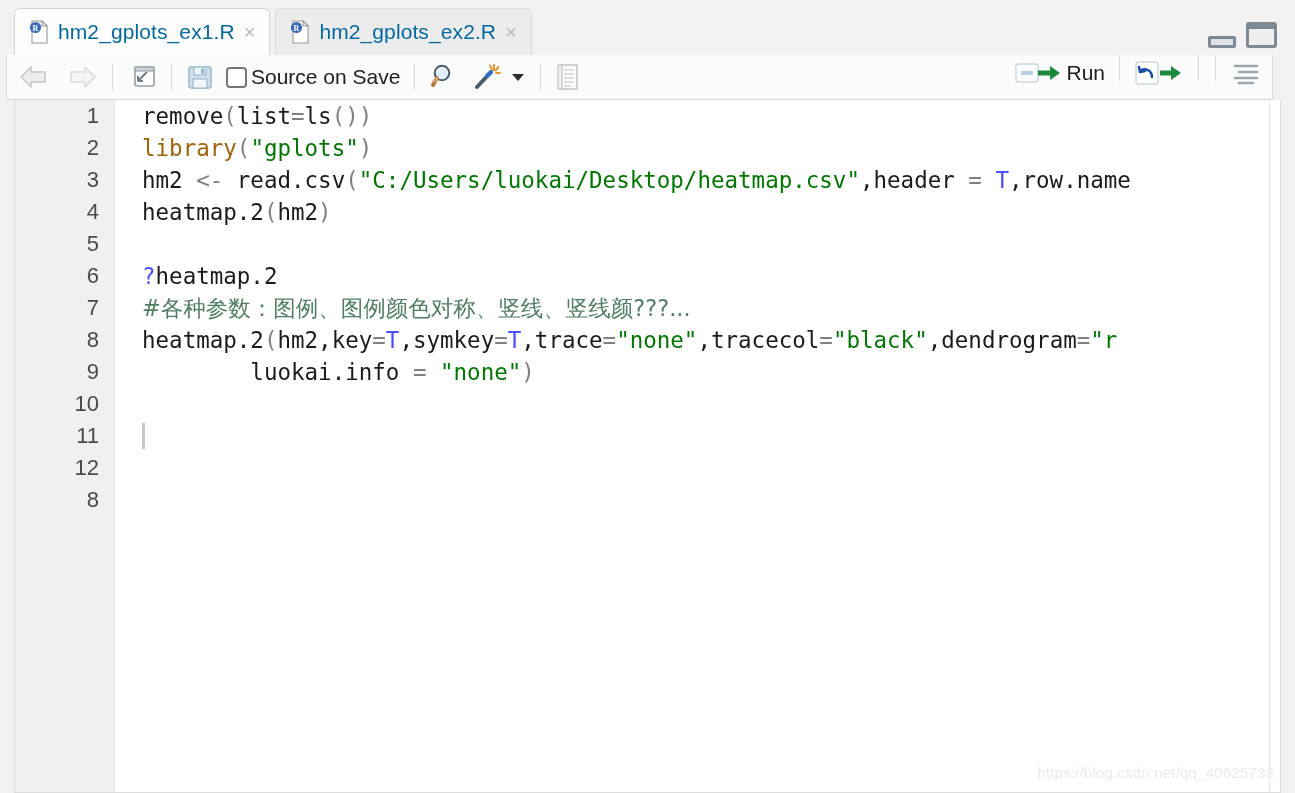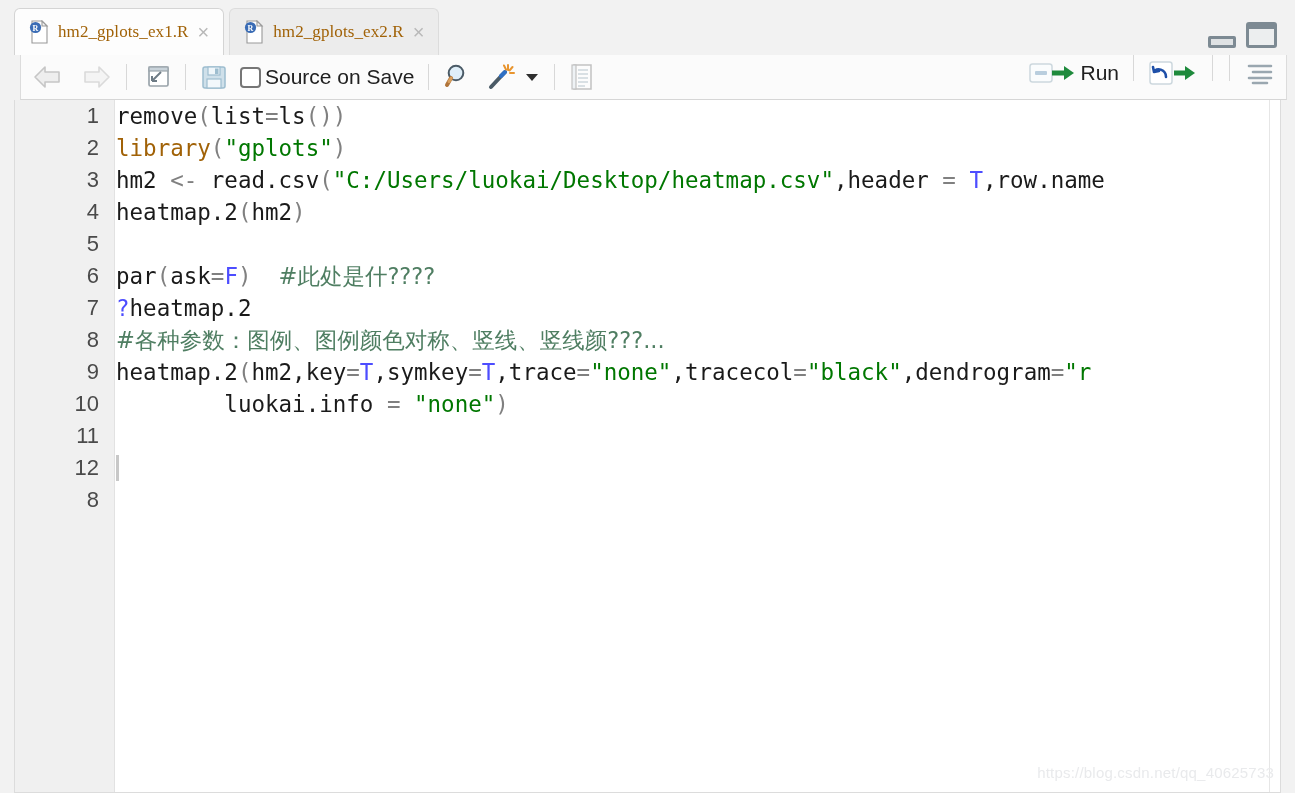--- a/index.html
+++ b/index.html
@@ -59,25 +59,25 @@
     border-color: #dcdcdc;
   }
   .tab-icon {
     position: relative;
     width: 20px;
     height: 24px;
     margin-right: 9px;
     flex: none;
   }
   .tab-label {
-    font-size: 17px;
-    color: #a16207;
+    font-size: 21px;
+    color: #0369a1;
     letter-spacing: 0.1px;
     white-space: nowrap;
-    font-family: Liberation Serif, serif;
+    font-family: Liberation Sans, sans-serif;
   }
   .tab-close {
     margin-left: 9px;
     font-size: 20px;
     line-height: 18px;
     color: #b8b8b8;
     font-family: "Liberation Sans", sans-serif;
     cursor: default;
   }
 
@@ -103,21 +103,21 @@
     border: 3px solid #7d8a93;
     border-radius: 3px;
     background: #eceeef;
     box-sizing: border-box;
     border-top-width: 7px;
   }
 
   
   .toolbar {
     position: absolute;
-    left: 20px; top: 55px;
+    left: 6px; top: 55px;
     width: 1267px;
     height: 45px;
     background: #fbfbfb;
     border: 1px solid #dcdcdc;
     border-top: none;
     border-bottom: 1px solid #d6d6d6;
     box-sizing: border-box;
     display: flex;
     align-items: center;
   }
@@ -209,21 +209,23 @@
     text-align: right;
     padding-right: 15px;
     color: #4a4a4a;
     font-family: "Liberation Sans", sans-serif;
     font-size: 22px;
     height: 32px;
     line-height: 32px;
     box-sizing: border-box;
   }
   .code-line {
+    padding-left: 6px;
     color: #1a1a1a;
+    margin-left: 20px;
   }
   .tok-kw    { color: #a16207; }
   .tok-str   { color: #007700; }
   .tok-num   { color: #4d4dff; }
   .tok-com   { color: #4f7e62; }
   .tok-punct { color: #808080; }
   .tok-op    { color: #808080; }
   .tok-plain { color: #1a1a1a; }
   .cjk {
     font-family: "DejaVu Sans", sans-serif;
@@ -425,21 +427,20 @@
       <div class="ln">12</div>
       <div class="ln">8</div>
     </div>
 
     <div class="code-area" id="code-area">
         <div class="line"><span class="code-line"><span class="tok-plain">remove</span><span class="tok-punct">(</span><span class="tok-plain">list</span><span class="tok-op">=</span><span class="tok-plain">ls</span><span class="tok-punct">(</span><span class="tok-punct">)</span><span class="tok-punct">)</span></span></div>
         <div class="line"><span class="code-line"><span class="tok-kw">library</span><span class="tok-punct">(</span><span class="tok-str">"gplots"</span><span class="tok-punct">)</span></span></div>
         <div class="line"><span class="code-line"><span class="tok-plain">hm2 </span><span class="tok-op">&lt;-</span><span class="tok-plain"> read.csv</span><span class="tok-punct">(</span><span class="tok-str">"C:/Users/luokai/Desktop/heatmap.csv"</span><span class="tok-plain">,header </span><span class="tok-op">=</span><span class="tok-plain"> </span><span class="tok-num">T</span><span class="tok-plain">,row.name</span></span></div>
         <div class="line"><span class="code-line"><span class="tok-plain">heatmap.2</span><span class="tok-punct">(</span><span class="tok-plain">hm2</span><span class="tok-punct">)</span></span></div>
         <div class="line"><span class="code-line"></span></div>
-        <div class="line"><span class="code-line"><span class="tok-plain">par</span><span class="tok-punct">(</span><span class="tok-plain">ask</span><span class="tok-op">=</span><span class="tok-num">F</span><span class="tok-punct">)</span><span class="tok-plain">  </span><span class="tok-com cjk">#此处是什????</span></span></div>
         <div class="line"><span class="code-line"><span class="tok-num">?</span><span class="tok-plain">heatmap.2</span></span></div>
         <div class="line"><span class="code-line"><span class="tok-com cjk">#各种参数：图例、图例颜色对称、竖线、竖线颜???...</span></span></div>
         <div class="line"><span class="code-line"><span class="tok-plain">heatmap.2</span><span class="tok-punct">(</span><span class="tok-plain">hm2,key</span><span class="tok-op">=</span><span class="tok-num">T</span><span class="tok-plain">,symkey</span><span class="tok-op">=</span><span class="tok-num">T</span><span class="tok-plain">,trace</span><span class="tok-op">=</span><span class="tok-str">"none"</span><span class="tok-plain">,tracecol</span><span class="tok-op">=</span><span class="tok-str">"black"</span><span class="tok-plain">,dendrogram</span><span class="tok-op">=</span><span class="tok-str">"r</span></span></div>
         <div class="line"><span class="code-line"><span class="tok-plain">        luokai.info </span><span class="tok-op">=</span><span class="tok-plain"> </span><span class="tok-str">"none"</span><span class="tok-punct">)</span></span></div>
         <div class="line"><span class="code-line"></span></div>
         <div class="line"><span class="code-line"><span class="caret"></span></span></div>
       </div>
 
     <div class="vscroll"></div>
   </div>

